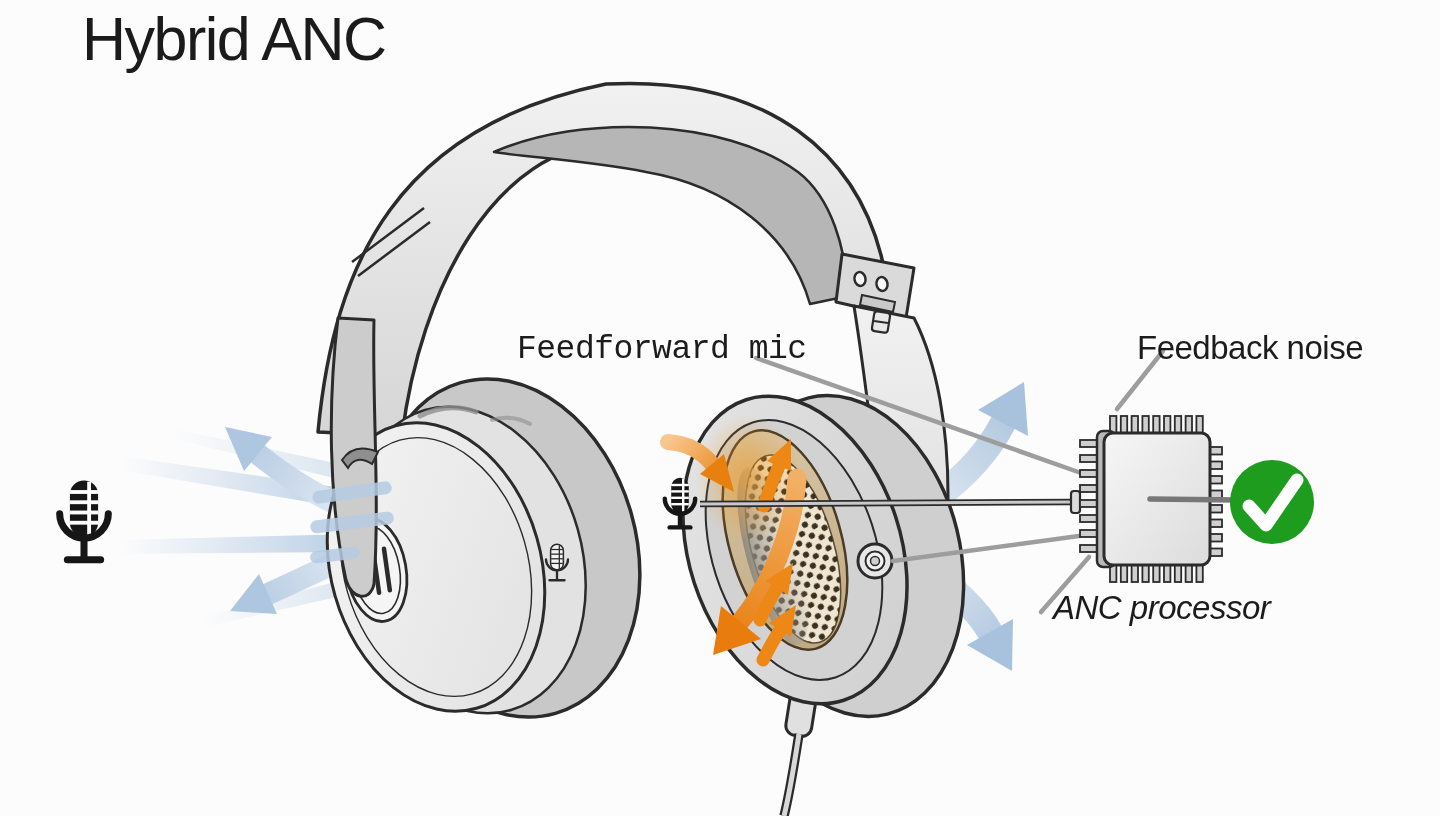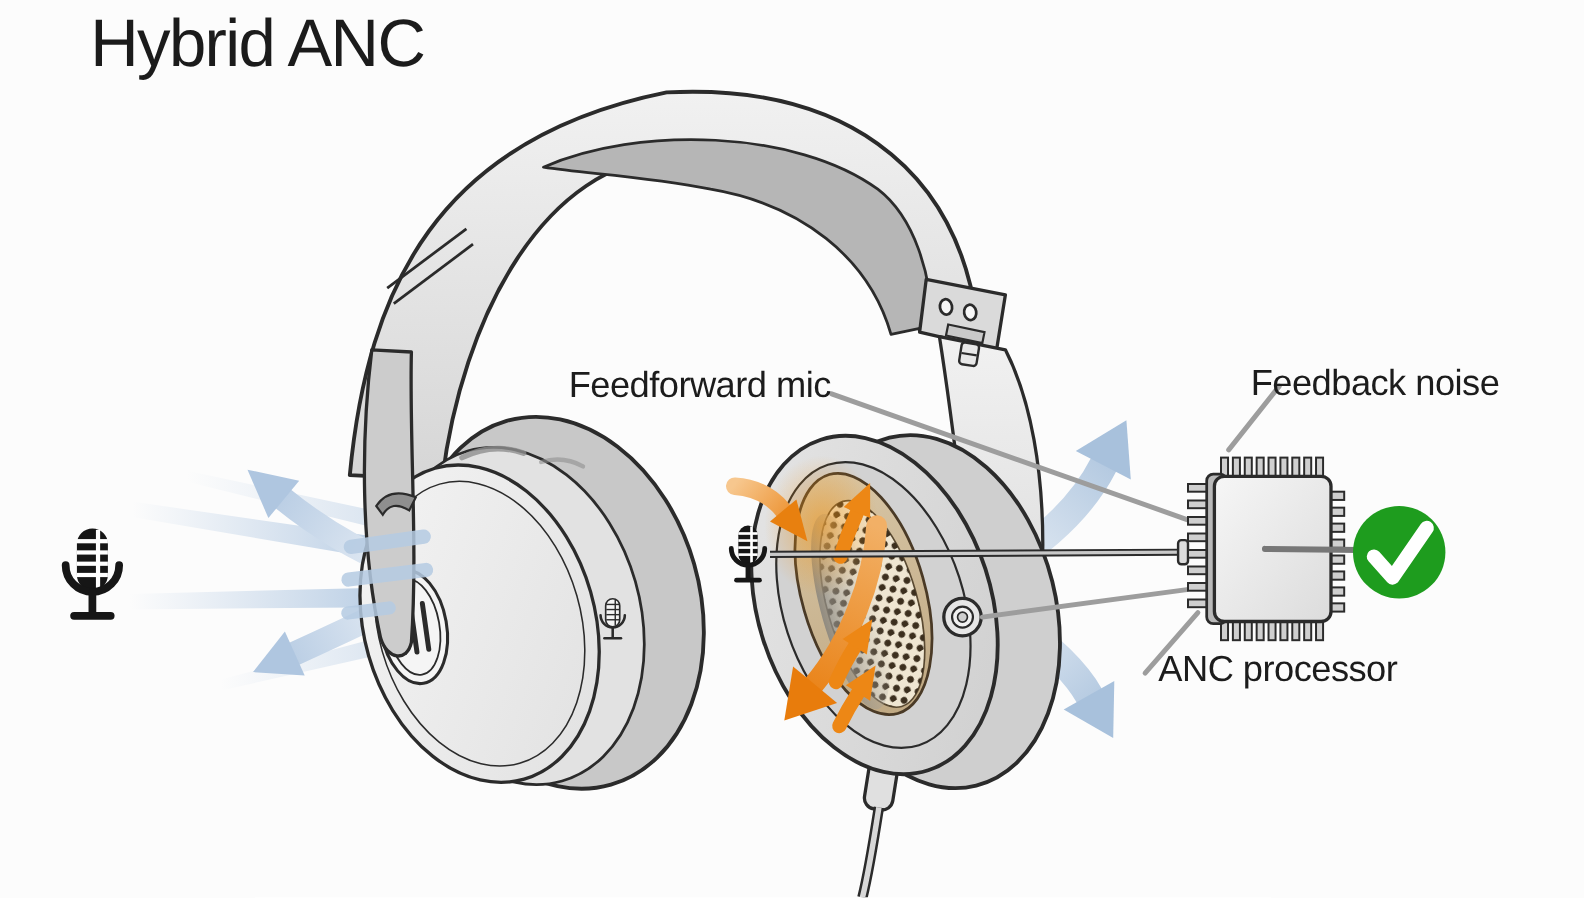--- a/index.html
+++ b/index.html
@@ -9,23 +9,23 @@
   }
   .illustration{position:absolute;left:0;top:0;}
   .page-title{
     position:absolute;left:40px;top:4px;
     font-size:61px;font-weight:400;letter-spacing:-1.5px;color:#1b1b1b;margin-left:42px;
   }
   .diagram-label{
     position:absolute;font-size:33px;color:#1c1c1c;white-space:nowrap;
     letter-spacing:-0.5px;
   }
-  .lbl-feedforward{left:517px;top:331px;}
+  .lbl-feedforward{left:517px;top:331px;font-family:Liberation Mono, monospace;}
   .lbl-feedback{left:1137px;top:329px;}
-  .lbl-processor{left:1053px;top:589px;}
+  .lbl-processor{left:1053px;top:589px;font-style:italic;}
 </style>
 </head>
 <body>
 
 <div class="canvas">
 
 <svg class="illustration" width="1440" height="816" viewBox="0 0 1440 816">
   <defs>
     <linearGradient id="bandGrad" x1="0" y1="0" x2="0" y2="1">
       <stop offset="0" stop-color="#f1f1f1"></stop>

